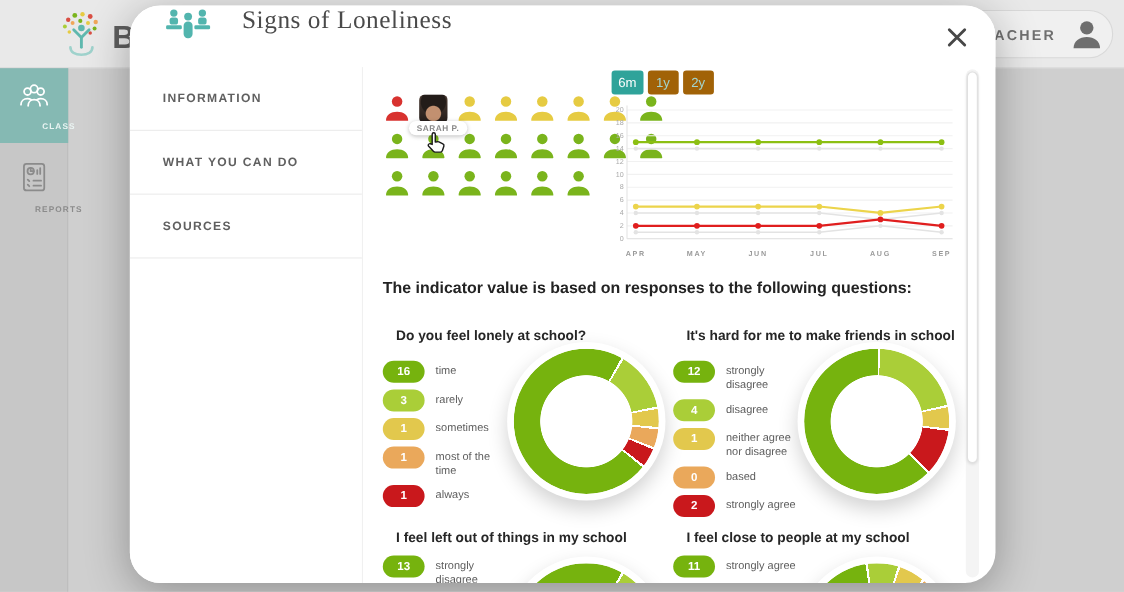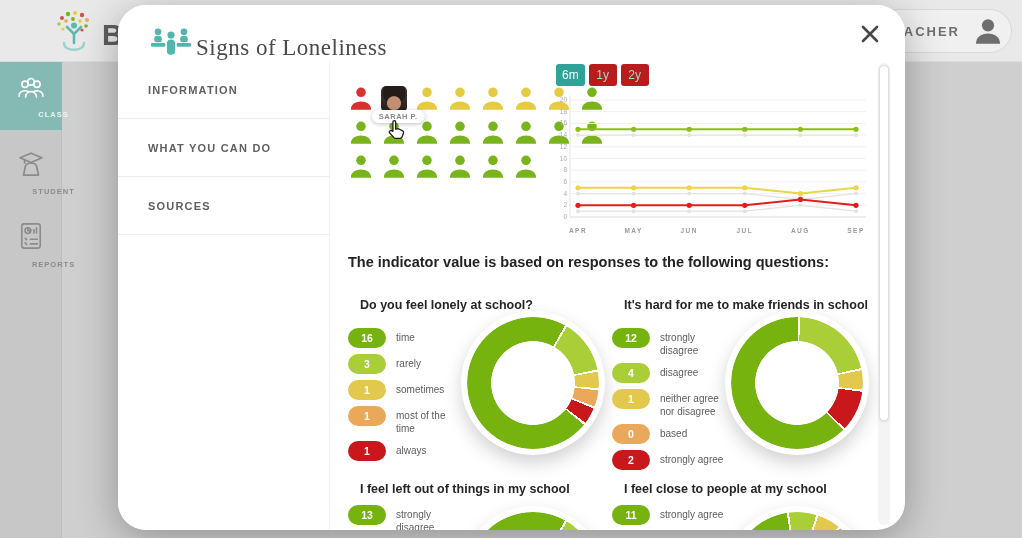--- a/index.html
+++ b/index.html
@@ -15,21 +15,21 @@
   .avatar-circle { width:36px; height:36px; border-radius:50%; display:flex; align-items:center; justify-content:center; }
 
   .sidebar { position:absolute; left:0; top:62px; width:62px; height:476px; background:#c7c7c7; border-right:1px solid #bdbdbd; }
   .side-item { width:62px; padding:10px 0 9px; display:flex; flex-direction:column; align-items:center; gap:5px; color:#8b8b8b; cursor:pointer; }
   .side-item .side-label { font-size:7.5px; font-weight:bold; letter-spacing:1px;padding-left:45px; }
   .side-item.active { background:#85b9b3; color:#ffffff; height:68px; justify-content:center; }
   .side-item.active .side-label { color:#eaf5f3; }
 
   
   .modal { position:absolute; left:118px; top:5px; width:787px; height:525px; background:#ffffff; border-radius:28px; box-shadow:0 8px 40px rgba(0,0,0,.30); overflow:hidden; }
-  .m-header { position:absolute; left:0; top:0; width:100%; height:56px; display:flex; align-items:flex-end; gap:4px; padding-left:32px; background:#fff; }
+  .m-header { position:absolute; left:0; top:0; width:100%; height:56px; display:flex; align-items:flex-start; gap:28px; padding-left:32px; background:#fff; }
   .m-title { font-family:"Liberation Serif",serif; font-size:23px; color:#4a4a4a; letter-spacing:.5px; }
   .m-close { position:absolute; right:22px; top:16px; width:26px; height:26px; cursor:pointer; display:flex; align-items:center; justify-content:center; }
 
   .m-tabs { position:absolute; left:0; top:56px; width:212px; height:469px; border-right:1px solid #f0f0f0; background:#fff; }
   .tab { position:relative; height:58px; display:flex; align-items:center; padding-left:30px; border-bottom:1px solid #ececec; cursor:pointer; }
   .tab-label { font-size:11px; font-weight:bold; letter-spacing:1.2px; color:#606060; }
   .tab.active { height:52px; margin-top:5px; background:#52b5ae; border-bottom:none; }
   .tab.active .tab-label { color:#ffffff; }
   .tab.active::after { content:""; position:absolute; right:-15px; top:0; width:0; height:0; border-top:26px solid transparent; border-bottom:26px solid transparent; border-left:15px solid #52b5ae; }
 
@@ -43,21 +43,21 @@
     background:
       radial-gradient(circle at 50% 66%, #c29070 0 6.5px, rgba(0,0,0,0) 7.5px),
       radial-gradient(circle at 50% 26%, #231c19 0 11px, rgba(0,0,0,0) 12px),
       linear-gradient(#4a3a32,#241d1a); }
   .tooltip { position:absolute; left:50%; top:24px; transform:translateX(-42%); background:#fff; border-radius:9px; padding:2px 7px; font-size:7.5px; font-weight:bold; letter-spacing:.5px; color:#8a8a8a; white-space:nowrap; box-shadow:0 1px 4px rgba(0,0,0,.25); z-index:5; }
   .cursor-hand { position:absolute; left:6px; top:33px; z-index:6; }
 
   
   .chart-block { position:absolute; left:224px; top:14px; width:324px; }
   .range-row { position:absolute; left:226px; top:3px; display:flex; gap:4px; }
-  .range-btn { min-width:28px; height:22px; padding:0 6px; border-radius:3px; background:#b91c1c; color:#a3d5d0; font-size:12px; display:flex; align-items:center; justify-content:center; cursor:pointer; }
+  .range-btn { min-width:28px; height:22px; padding:0 6px; border-radius:3px; background:#a16207; color:#a3d5d0; font-size:12px; display:flex; align-items:center; justify-content:center; cursor:pointer; }
   .range-btn.active { background:#2fa39a; color:#ffffff; }
   .trend-svg { position:absolute; left:0; top:16px; }
 
   
   .statement { position:absolute; left:18px; top:193px; font-size:14.5px; font-weight:bold; color:#232323; }
   .qcell { position:absolute; width:262px; height:210px; }
   .q1 { left:18px; top:237px; } .q2 { left:282px; top:237px; }
   .q3 { left:18px; top:421px; } .q4 { left:282px; top:421px; }
   .q-title { font-size:12.5px; font-weight:bold; color:#262626;padding-left:12px; }
   .legend { position:absolute; left:0; top:30px; width:118px; }
@@ -126,30 +126,20 @@
         <svg width="32" height="26" viewBox="0 0 26 24" fill="none" stroke="currentColor" stroke-width="1.5" stroke-linecap="round">
           <circle cx="7.5" cy="8.5" r="2.9"></circle>
             <circle cx="18.5" cy="8.5" r="2.9"></circle>
             <circle cx="13" cy="6.3" r="3.1"></circle>
           <path d="M2 19.5c0-3 2.3-5 5.4-5 1.2 0 2.3.3 3.2.9"></path>
           <path d="M24 19.5c0-3-2.3-5-5.4-5-1.2 0-2.3.3-3.2.9"></path>
           <path d="M8 20.5c0-3.1 2.2-5.2 5-5.2s5 2.1 5 5.2"></path>
         </svg>
       </span>
       <span class="side-label">CLASS</span>
-    </div>
-    <div class="side-item" style="margin-top:8px;">
-      <span>
-        <svg width="30" height="30" viewBox="0 0 24 26" fill="none" stroke="currentColor" stroke-width="1.5" stroke-linejoin="round" stroke-linecap="round">
-          <path d="M2.5 8.5 L12 4.5 L21.5 8.5 L12 12.5 Z"></path>
-          <path d="M6.5 10.5 v2.5"></path>
-          <path d="M12 12.8 c-3.1 0-5.3 2.2-5.3 5.2 L5.5 23.5 h13 L17.3 18 c0-3-2.2-5.2-5.3-5.2z"></path>
-        </svg>
-      </span>
-      <span class="side-label">STUDENT</span>
     </div>
     <div class="side-item" style="margin-top:6px;">
       <span>
         <svg width="28" height="30" viewBox="0 0 22 26" fill="none" stroke="currentColor" stroke-width="1.4" stroke-linecap="round">
           <rect x="3" y="2.5" width="16" height="21" rx="2"></rect>
           <circle cx="8.3" cy="8.3" r="2.5"></circle>
             <path d="M8.3 5.8 v2.5 h2.5"></path>
           <path d="M13.5 10.5 v-3 M15.8 10.5 v-4.5"></path>
           <path d="M6 15 l1.2 1.2 M6 19 l1.2 1.2"></path>
           <path d="M10.5 15.8 h6 M10.5 19.8 h6"></path>

